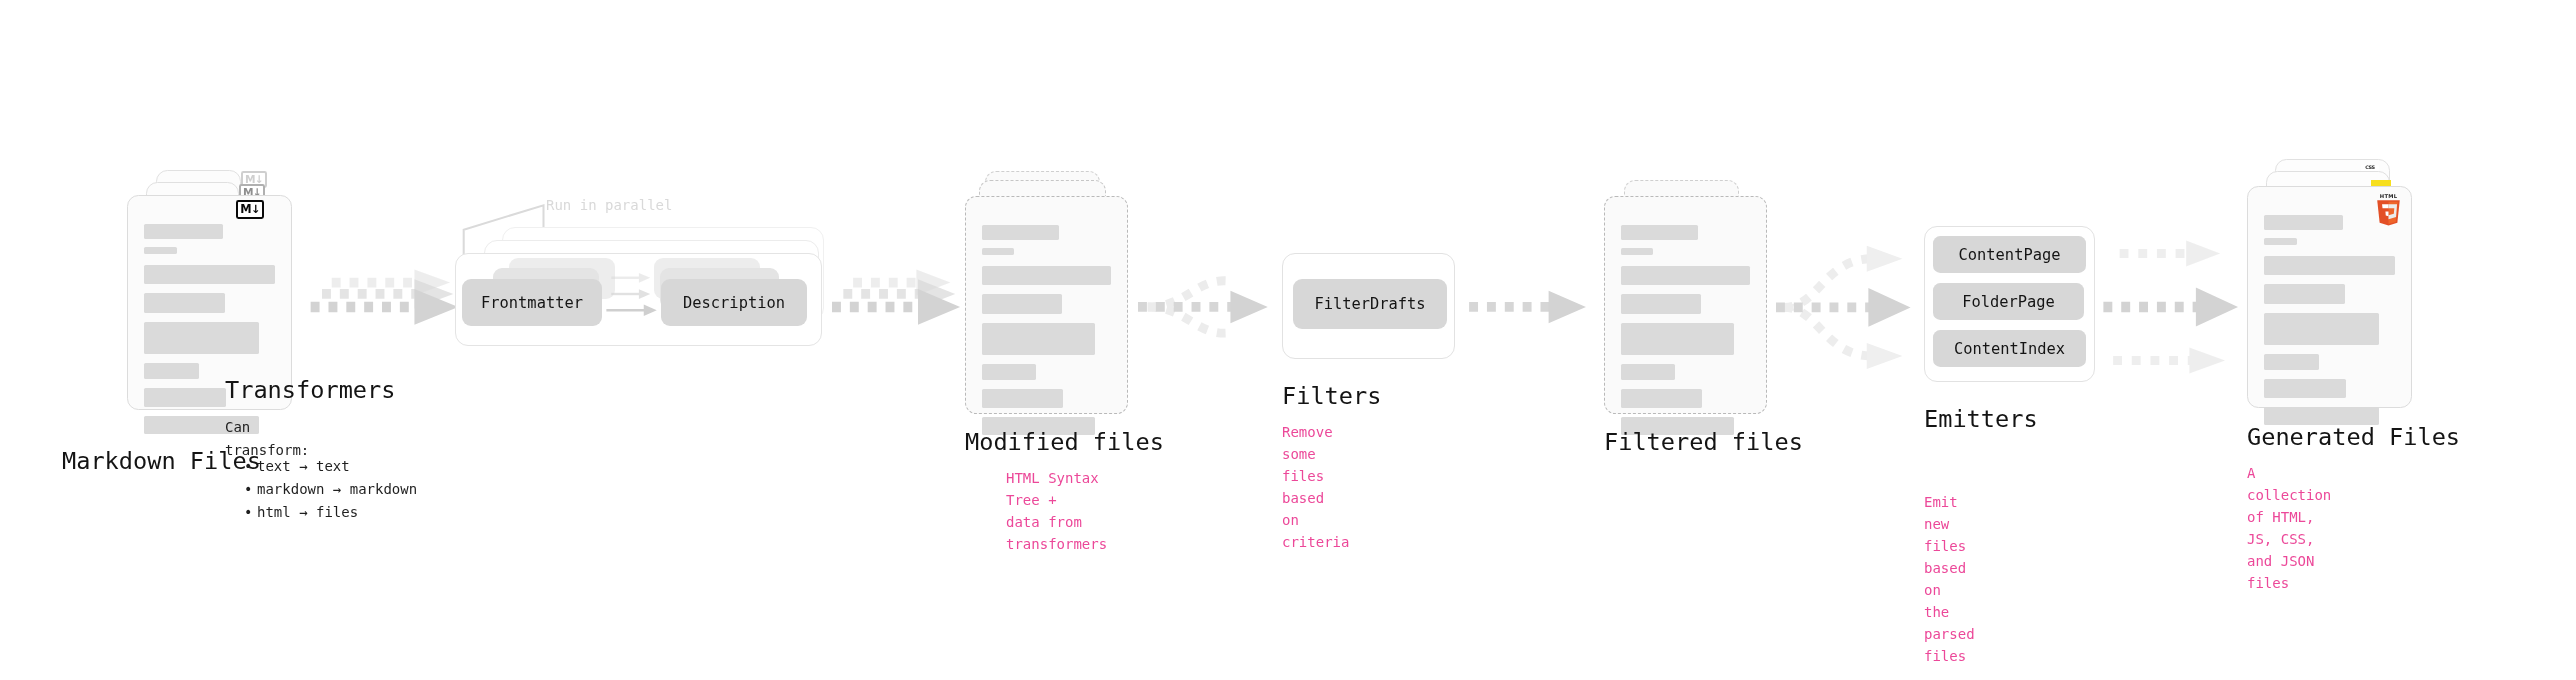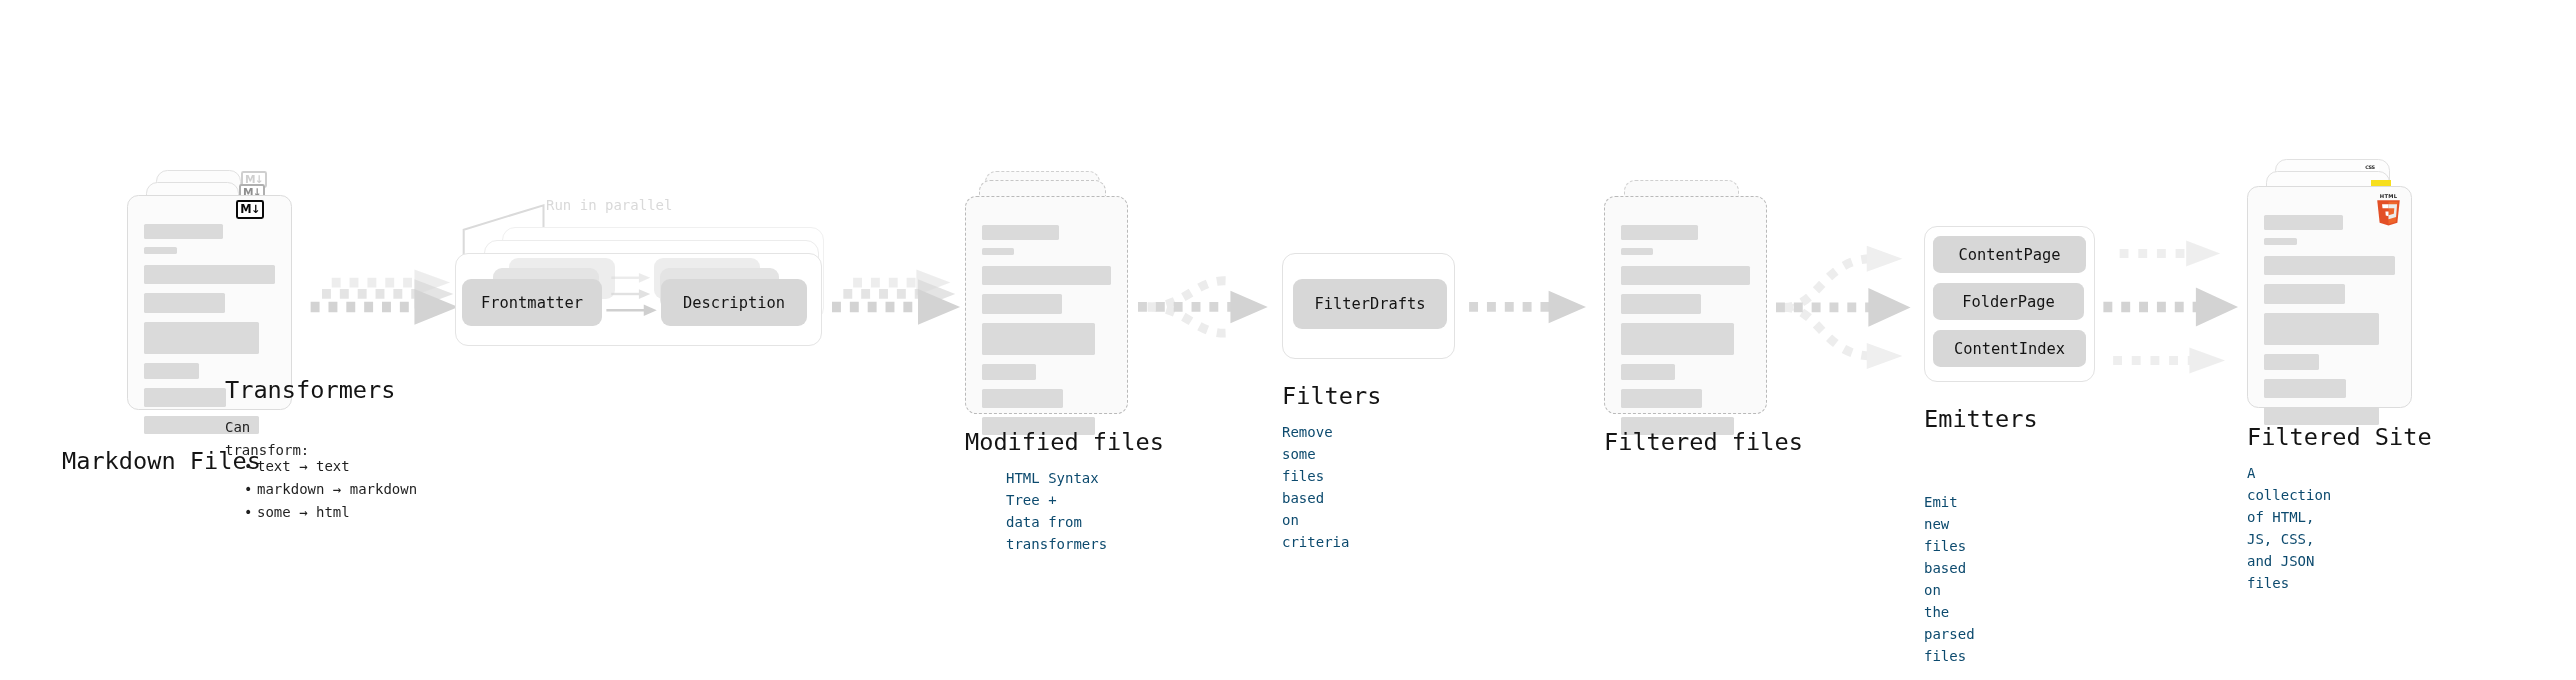--- a/index.html
+++ b/index.html
@@ -27,21 +27,21 @@
     font-size: 23.6px;
     font-weight: 400;
     color: #141414;
     letter-spacing: 0px;
     white-space: nowrap;
   }
   .stage-desc {
     font-family: "DejaVu Sans Mono", "Liberation Mono", monospace;
     font-size: 14px;
     line-height: 22px;
-    color: #0c4a6e;
+    color: #ec4899;
     white-space: pre-line;
   }
   .stage-sub {
     font-family: "DejaVu Sans Mono", "Liberation Mono", monospace;
     font-size: 14px;
     line-height: 23px;
     color: #1f1f1f;
   }
   .bullet-list {
     margin: 16px;
@@ -241,21 +241,21 @@
         <line x1="-6" y1="52" x2="42" y2="52" stroke="#cfcfcf" stroke-width="3"></line>
         <polygon points="40,45 56,52 40,59" fill="#cfcfcf"></polygon>
       </g>
     </svg>
 
     <div class="stage-title abs" style="left:225px;top:376px;">Transformers</div>
     <div class="stage-sub abs" style="left:225px;top:416px;">Can transform:</div>
     <ul class="bullet-list abs" style="left:228px;top:439px;">
       <li>text → text</li>
       <li>markdown → markdown</li>
-      <li>some → html</li>
+      <li>html → files</li>
     </ul>
   </div>
 
   <div class="abs" style="left:832px;top:268px;">
     <svg width="146" height="73" viewBox="0 0 180 90">
       <g opacity="0.45">
         <line x1="26" y1="18" x2="110" y2="18" stroke="#d9d9d9" stroke-width="12" stroke-dasharray="11 11"></line>
         <polygon points="104,2 146,18 104,34" fill="#d9d9d9"></polygon>
       </g>
       <g opacity="0.7">
@@ -390,19 +390,19 @@
     </div>
 
     <svg class="html5-badge" width="29" height="34" style="left:2374px;top:192px;" viewBox="0 0 36 42">
       <text x="18" y="7" font-family="DejaVu Sans, Liberation Sans, sans-serif" font-size="6.5" font-weight="bold" fill="#1b1b1b" text-anchor="middle" letter-spacing="0.3">HTML</text>
       <path d="M4 10 L7 38 L18 41.5 L29 38 L32 10 Z" fill="#e34f26"></path>
       <path d="M18 12 L18 39.5 L27 37 L29.5 12 Z" fill="#ef652a"></path>
       <path d="M18 15 L10 15 L10.6 20 L18 20 L18 15 Z M18 24 L14.2 24 L14.6 29 L18 30 L18 24 Z" fill="#ffffff"></path>
       <path d="M18 15 L18 20 L25.2 20 L24.6 27 L18 28.8 L18 33.8 L27.4 31 L28.6 15 Z" fill="#ebebeb"></path>
     </svg>
 
-    <div class="stage-title abs" style="left:2247px;top:423px;">Filtered Site</div>
+    <div class="stage-title abs" style="left:2247px;top:423px;">Generated Files</div>
     <div class="stage-desc abs" style="left:2247px;top:462px;">A collection of HTML,
 JS, CSS, and JSON files</div>
   </div>
 
 </div>
 
 
 </body></html>

